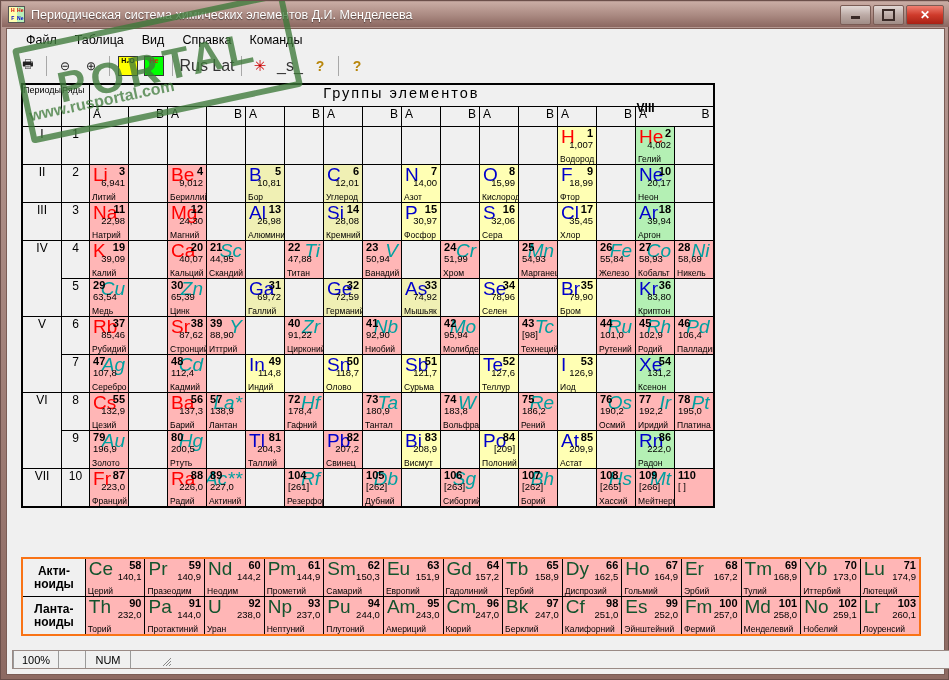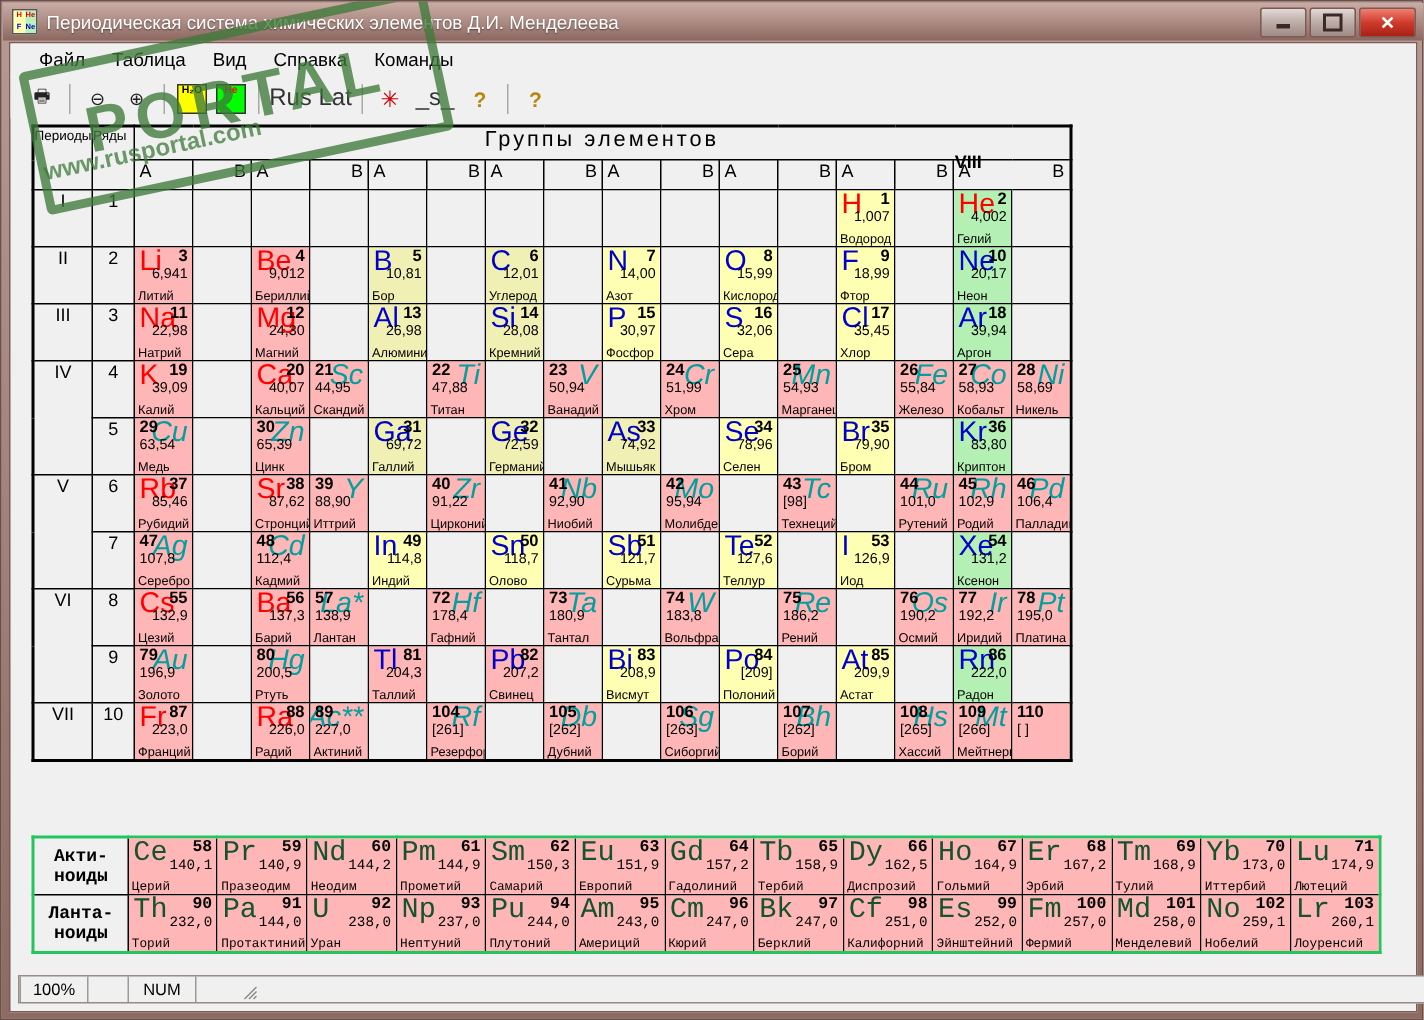--- a/index.html
+++ b/index.html
@@ -135,21 +135,21 @@
     position:absolute;font-size:9.5px;color:#000;line-height:10px;top:13px;
   }
   .mass.r{right:3px;}
   .mass.l{left:3px;}
   .nm{
     position:absolute;left:2px;bottom:0px;font-size:8.5px;color:#000;
     line-height:10px;white-space:nowrap;
   }
   
   .fwrap{position:absolute;left:14px;top:528px;width:900px;}
-  .ftable{border-collapse:collapse;border:2px solid #22c55e;table-layout:fixed;font-family:Liberation Mono, monospace;}
+  .ftable{border-collapse:collapse;border:2px solid #f97316;table-layout:fixed;}
   .ftable td{border:1px solid #000;padding:0;}
   .flabel{
     width:62px;text-align:center;font-size:12px;font-weight:bold;
     background:#f0f0f0;line-height:13px;vertical-align:middle;
   }
   
   .statusbar{
     position:absolute;left:5px;bottom:5px;width:939px;height:19px;
     background:#f0f0f0;border:1px solid #9a8a85;box-sizing:border-box;
     display:flex;align-items:center;

